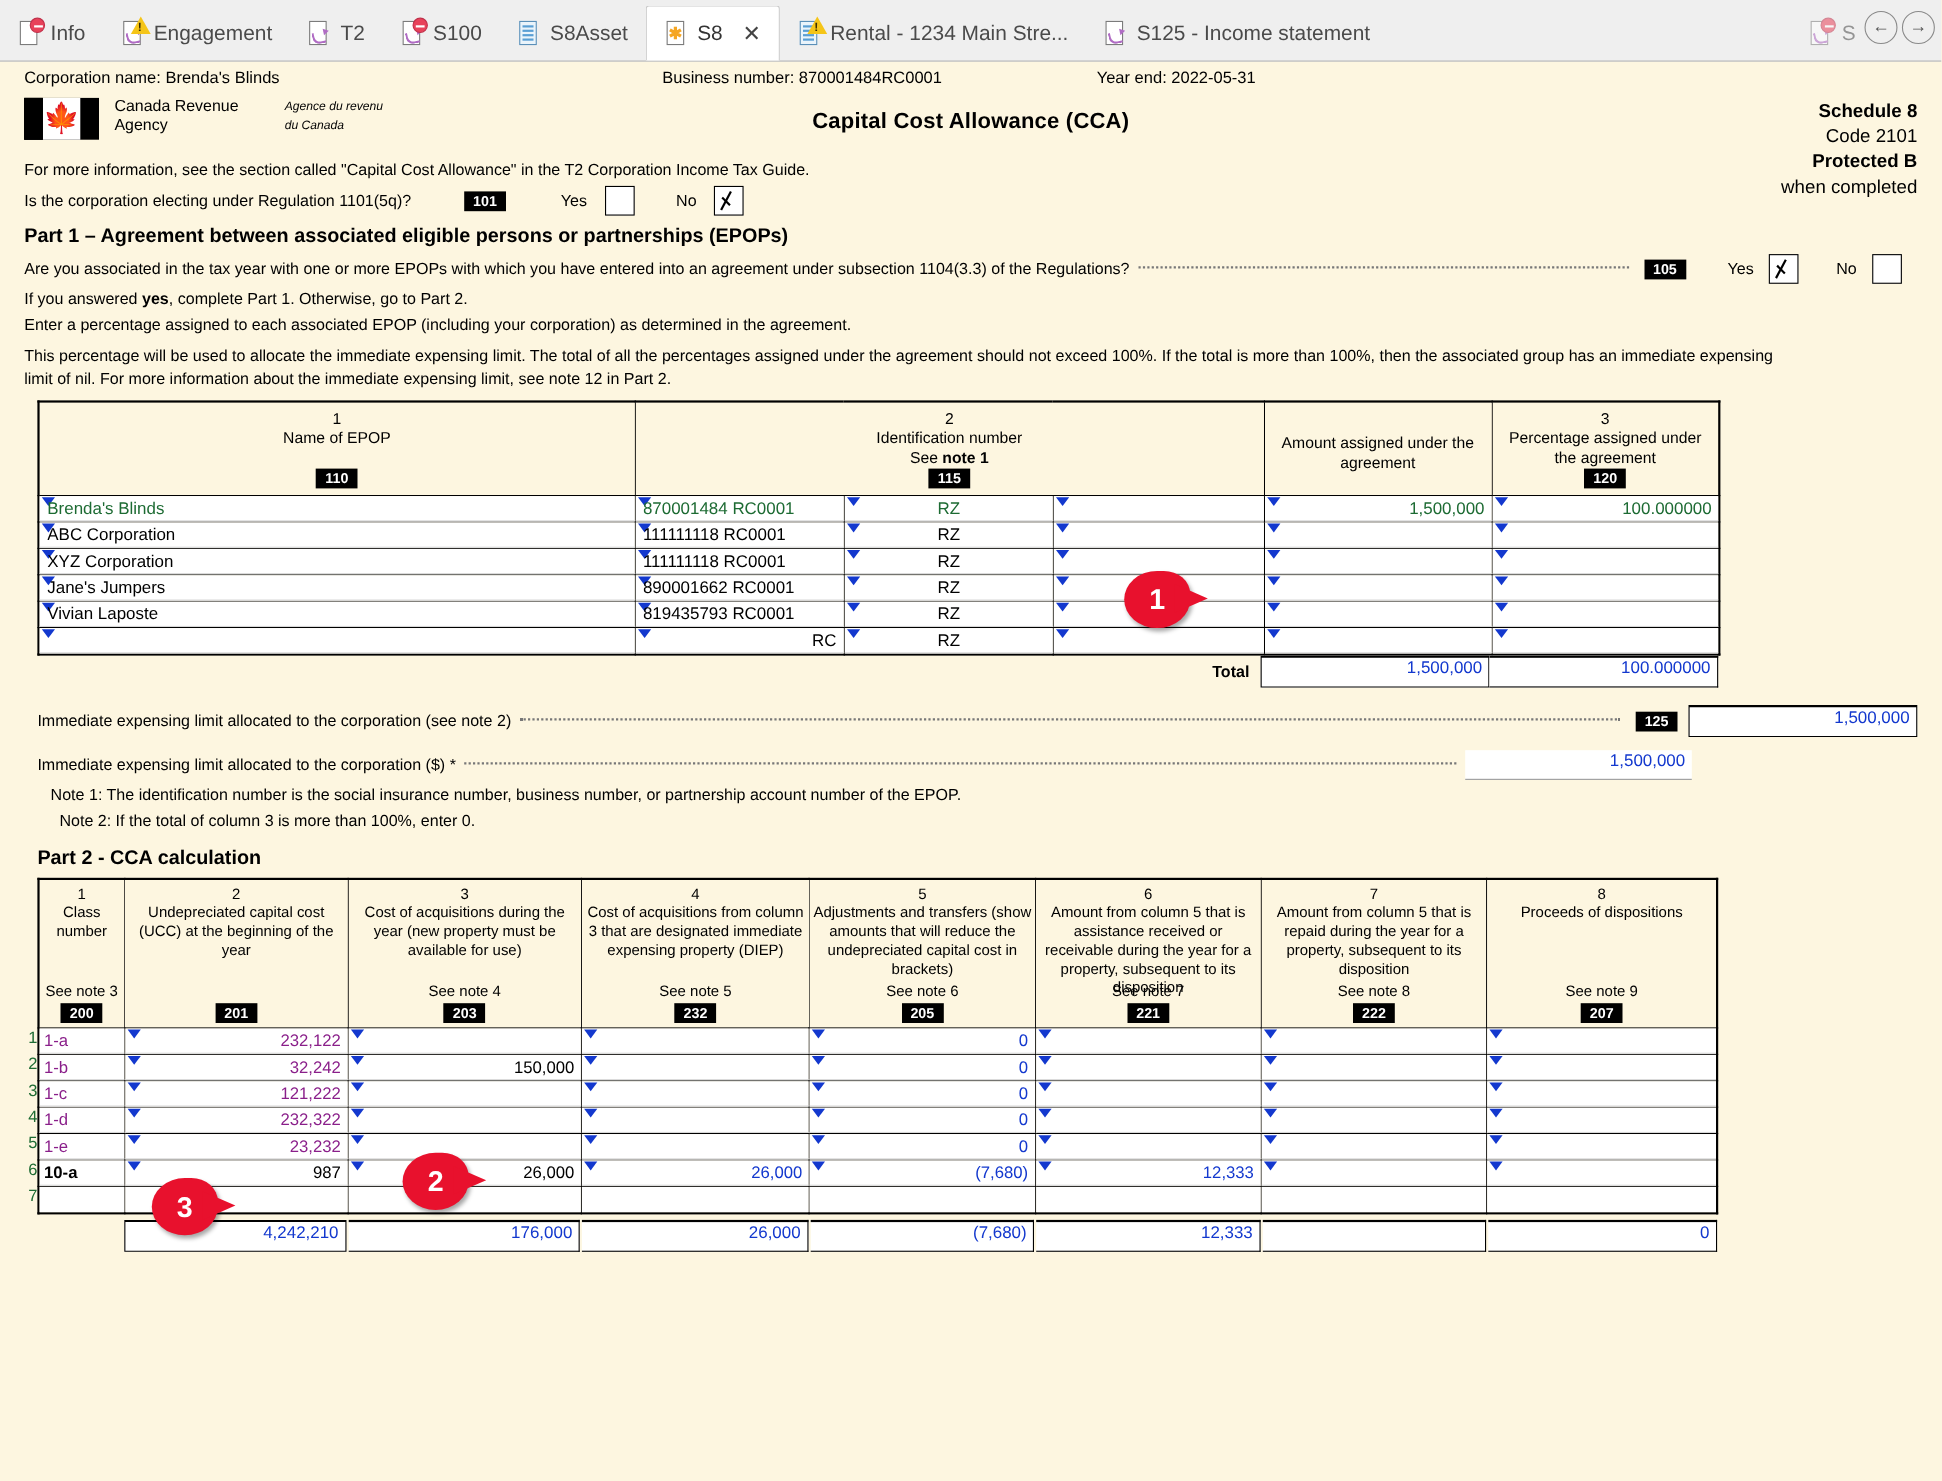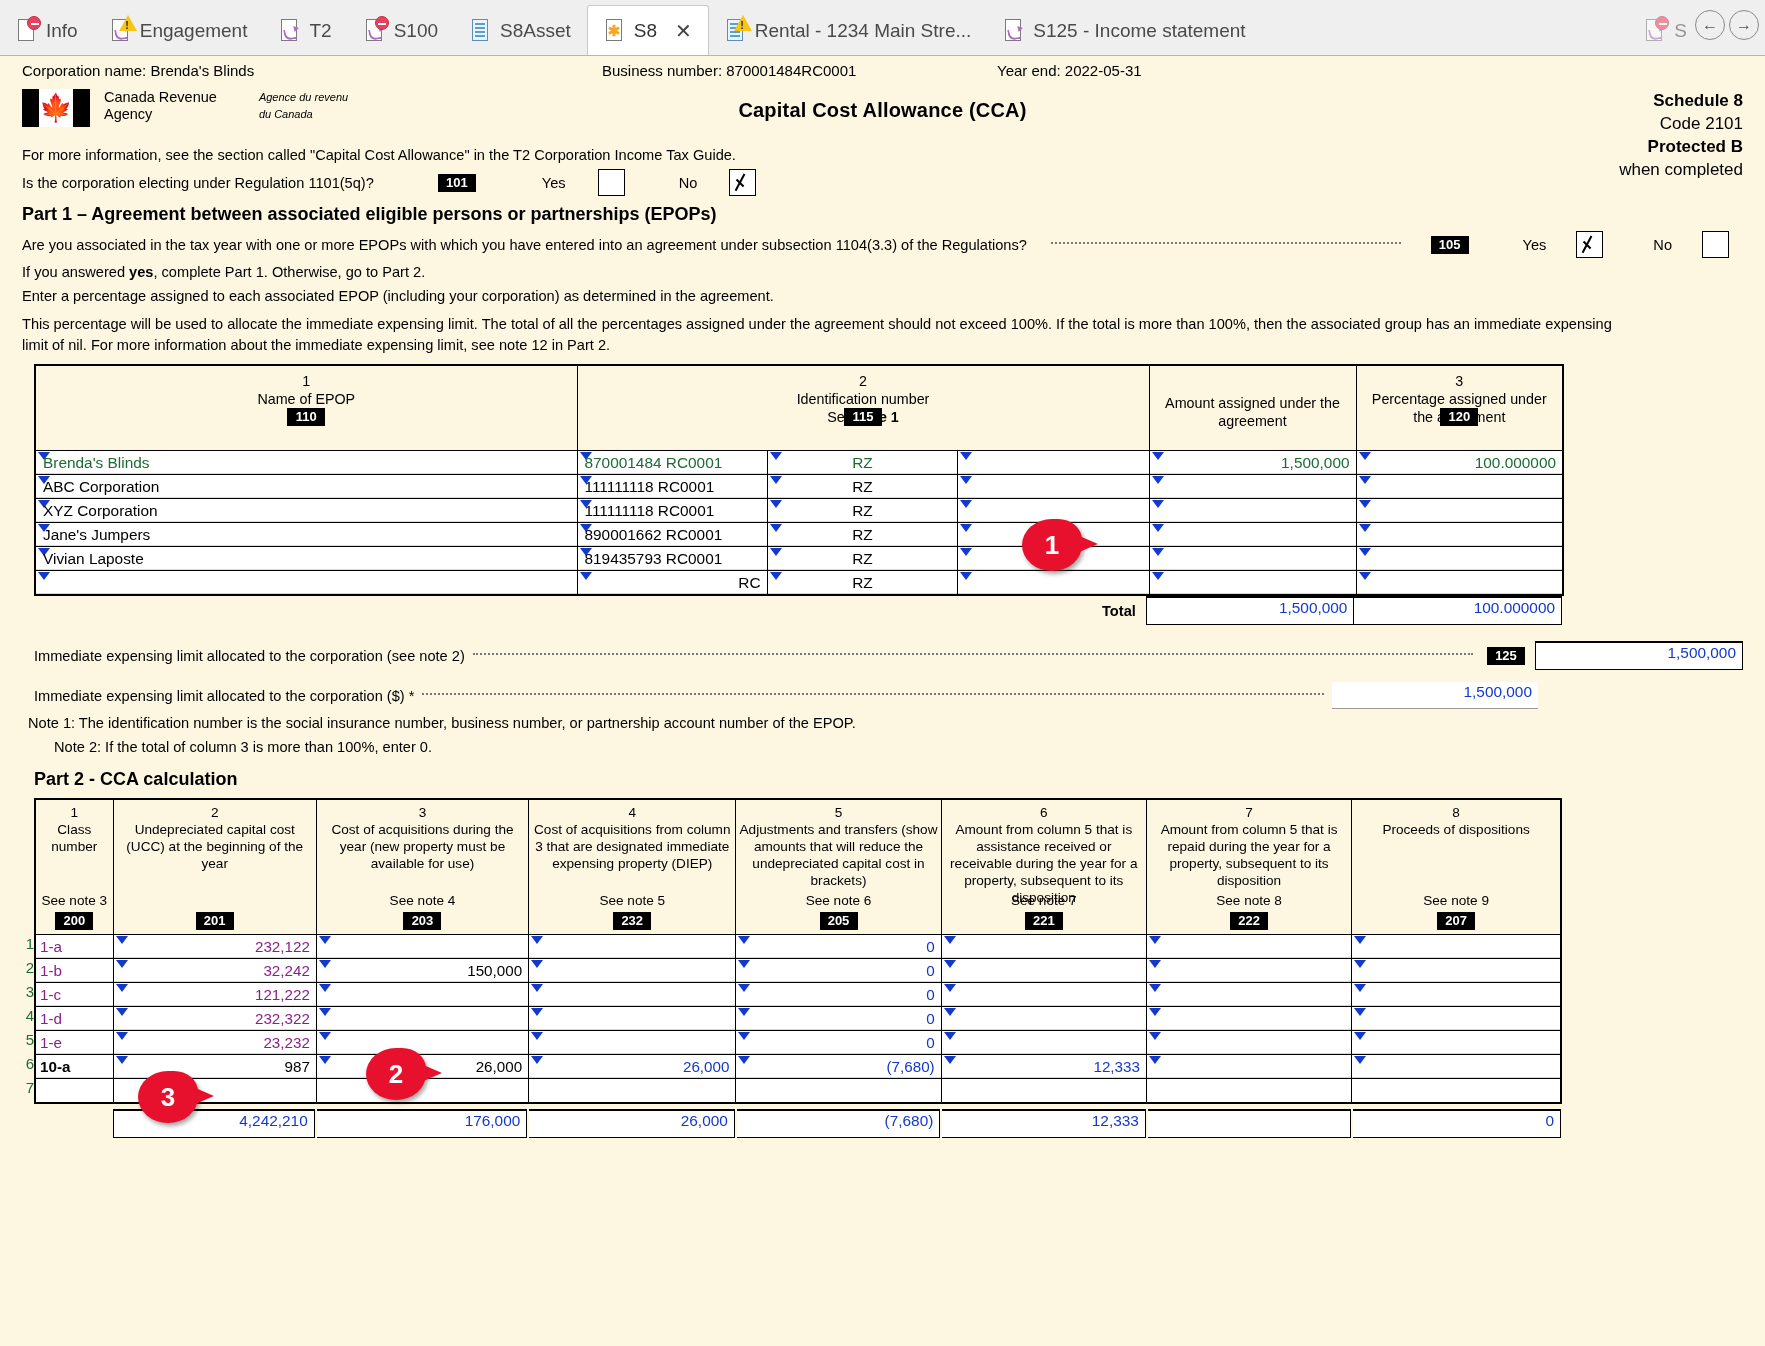--- a/index.html
+++ b/index.html
@@ -88,21 +88,21 @@
   .cra-txt{font-size:14.5px;line-height:17px;}
   .cra-fr{font-size:11px;line-height:17px;margin-left:28px;font-style:italic;}
   .title{
     position:absolute;left:0;right:0;top:16px;text-align:center;
     font-size:20px;font-weight:bold;letter-spacing:.2px;
   }
   .sched{position:absolute;right:22px;top:6px;text-align:right;line-height:23px;font-size:17px;}
   .sched .b{font-weight:bold;}
 
   .para{padding:0 22px;font-size:14.6px;line-height:24px;}
-  .qrow{display:flex;align-items:center;gap:16px;padding:2px 22px;font-size:14.6px;}
+  .qrow{display:flex;align-items:center;gap:0;padding:2px 22px;font-size:14.6px;}
   .fieldno{
     display:inline-block;background:#000;color:#fff;font-size:13px;font-weight:bold;
     padding:2px 7px;line-height:14px;margin:0 6px;min-width:24px;text-align:center;
   }
   .ckbox{
     display:inline-block;width:25px;height:25px;border:1.6px solid #000;background:#fff;
     position:relative;vertical-align:middle;
   }
   .ckbox.on:after{
     content:"";position:absolute;left:5px;top:12px;width:10px;height:2.2px;background:#000;
@@ -117,21 +117,21 @@
 
   
   table.grid{border-collapse:collapse;table-layout:fixed;}
   .t1{margin:8px 0 0 34px;width:1528px;border:2.2px solid #000;}
   .t1 th,.t1 td{border:1.6px solid #000;padding:0;}
   .t1 th{
     background:#fdf6e0;font-weight:normal;font-size:14.3px;line-height:18px;
     vertical-align:top;padding:6px 4px 4px 4px;text-align:center;height:74px;position:relative;
   }
   .t1 th .num{font-size:14.3px;}
-  .t1 th .fn{position:absolute;left:0;right:0;bottom:24px;text-align:center;}
+  .t1 th .fn{position:absolute;left:0;right:0;bottom:6px;text-align:center;}
   .cellwrap{position:relative;height:23px;background:#fff;}
   .cellwrap .arrow{
     position:absolute;left:2px;top:1px;width:0;height:0;
     border-left:6px solid transparent;border-right:6px solid transparent;border-top:8px solid #1338ce;
   }
   .cellwrap .txt{
     position:absolute;left:7px;right:6px;top:1px;font-size:15.4px;line-height:21px;white-space:nowrap;
     overflow:hidden;
   }
   .cellwrap .txt.r{text-align:right;}
@@ -664,21 +664,21 @@
   </div>
 
   <div class="lineitem" style="margin-top:6px;">
     <span>Immediate expensing limit allocated to the corporation ($) *</span>
     <span class="dots"></span>
     <span class="plainbox" style="margin-right:205px;">
         <span class="v">1,500,000</span>
       </span>
   </div>
 
-  <div class="para" style="padding-left:28px;">Note 1: The identification number is the social insurance number, business number, or partnership account number of the EPOP.</div>
+  <div class="para" style="padding-left:46px;">Note 1: The identification number is the social insurance number, business number, or partnership account number of the EPOP.</div>
   <div class="para" style="padding-left:34px;margin-left:20px;">Note 2: If the total of column 3 is more than 100%, enter 0.</div>
 
   <div class="parthead" style="padding-left:34px;padding-top:10px;">Part 2 - CCA calculation</div>
 
   <div class="p2wrap">
   <table class="grid t2">
     <colgroup>
       <col style="width:78px">
           <col style="width:203px">
           <col style="width:212px">

